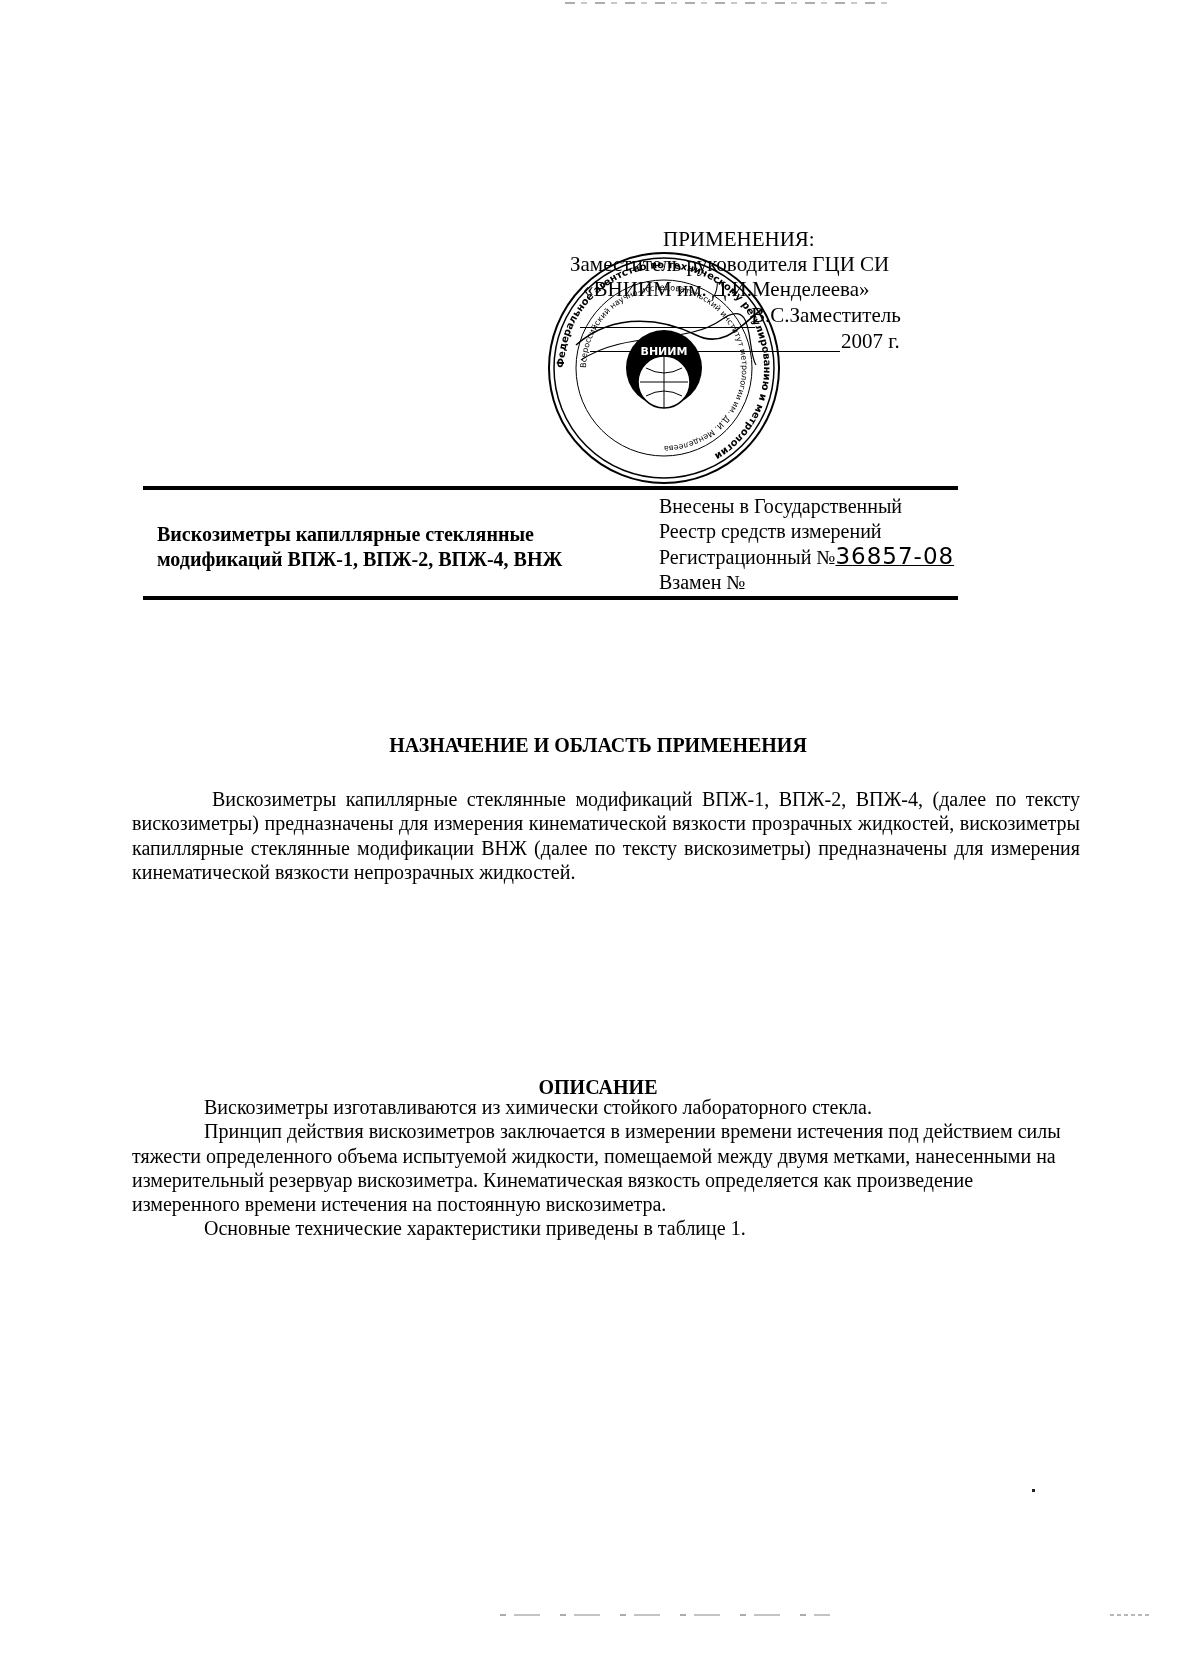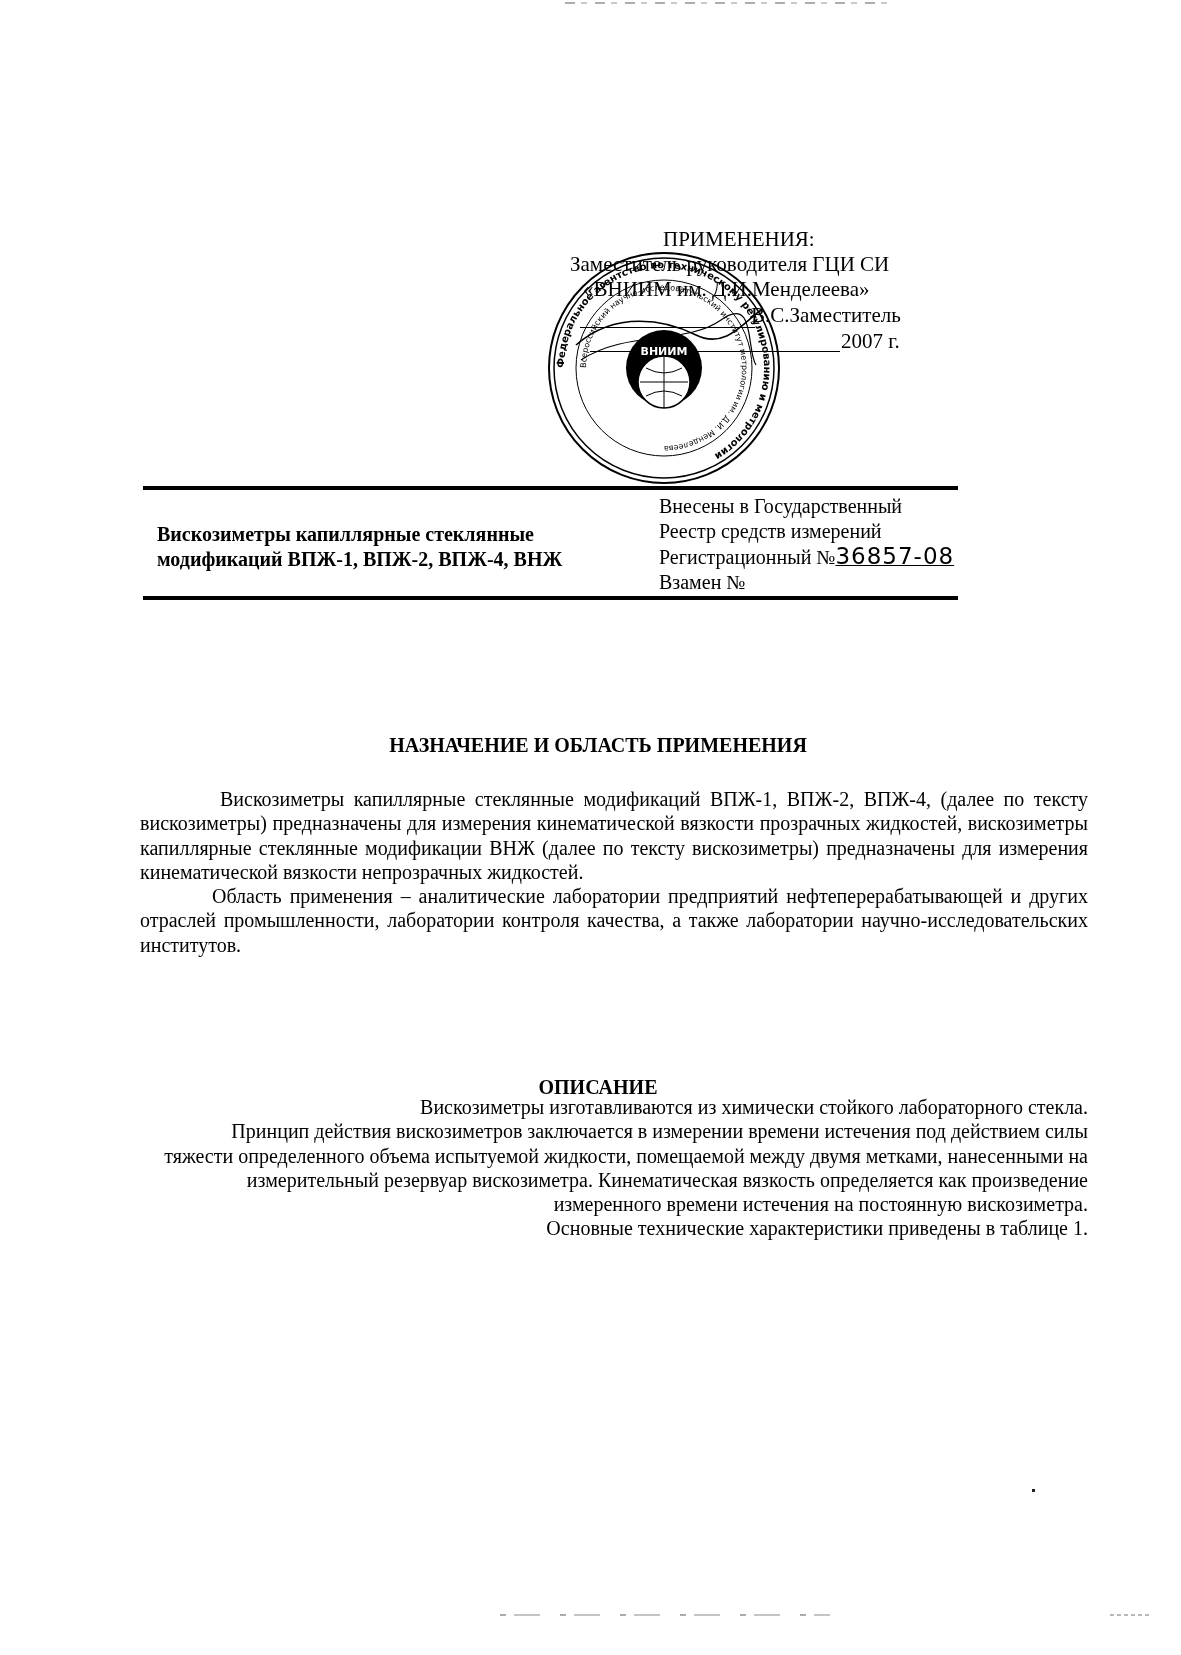--- a/index.html
+++ b/index.html
@@ -89,29 +89,29 @@
     .manufacturer { left: 140px; top: 626px; width: 960px; }
 
     .section-heading {
       font-size: 20px; font-weight: bold; text-align: center;
       width: 1181px; left: 0;
     }
     .h-purpose { top: 734px; left: 48px; }
     .h-desc { top: 1052px; left: 48px; }
 
     .block {
-      left: 140px; width: 948px;
+      left: 132px; width: 948px;
       font-size: 20px; line-height: 24.3px;
       text-align: justify;
     }
     .block p { margin: 0; }
     .indent { text-indent: 72px; }
     .indent-wide { text-indent: 80px; }
     .purpose-block { top: 787px; }
-    .desc-block { top: 1095px; text-align: right; }
+    .desc-block { top: 1095px; text-align: left; }
   </style>
 </head>
 <body>
 
 <div class="abs scan-top"></div>
 <div class="abs scan-bottom"></div>
 <div class="abs scan-bottom-right"></div>
 <div class="abs speck"></div>
 
 <div>
@@ -161,21 +161,20 @@
 </div>
 
 <div class="abs rule rule-bottom"></div>
 
 <div class="abs para manufacturer">
 </div>
 
 <div class="abs section-heading h-purpose" style="width:1100px;">НАЗНАЧЕНИЕ И ОБЛАСТЬ ПРИМЕНЕНИЯ</div>
 <div class="abs block purpose-block">
   <p class="indent-wide">Вискозиметры капиллярные стеклянные модификаций ВПЖ-1, ВПЖ-2, ВПЖ-4, (далее по тексту вискозиметры)  предназначены для измерения кинематической вязкости прозрачных жидкостей, вискозиметры капиллярные стеклянные модификации ВНЖ (далее по тексту вискозиметры) предназначены для измерения кинематической вязкости непрозрачных жидкостей.</p>
-  <p class="indent">Область применения – аналитические лаборатории предприятий нефтеперерабатывающей и других отраслей промышленности, лаборатории контроля качества, а также лаборатории научно-исследовательских институтов.</p>
 </div>
 
 <div class="abs section-heading h-desc" style="width:1100px;margin-top:24px;">ОПИСАНИЕ</div>
 <div class="abs block desc-block">
   <p class="indent">Вискозиметры изготавливаются из  химически стойкого лабораторного стекла.</p>
   <p class="indent">Принцип действия вискозиметров  заключается в измерении времени истечения под действием силы тяжести определенного объема испытуемой жидкости, помещаемой между двумя метками, нанесенными на измерительный резервуар вискозиметра. Кинематическая  вязкость определяется как  произведение измеренного времени истечения на постоянную  вискозиметра.</p>
   <p class="indent">Основные технические характеристики приведены в таблице 1.</p>
 </div>
 
 </body></html>

